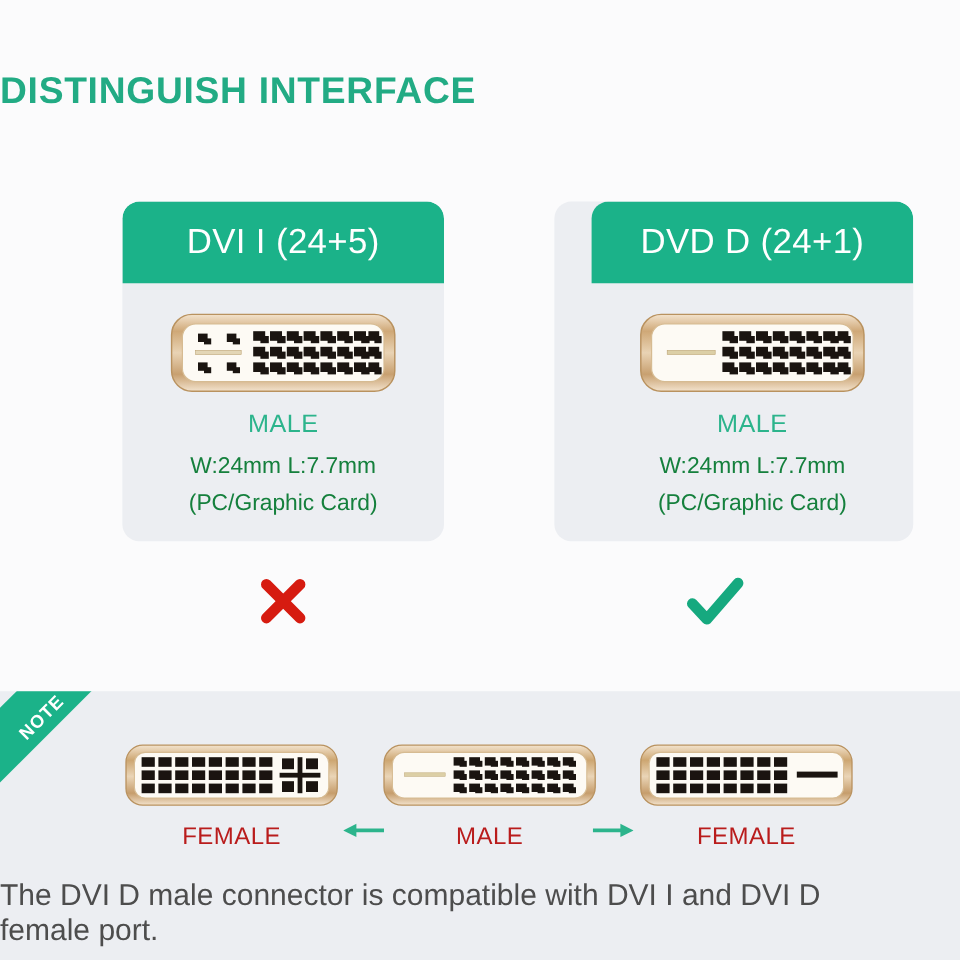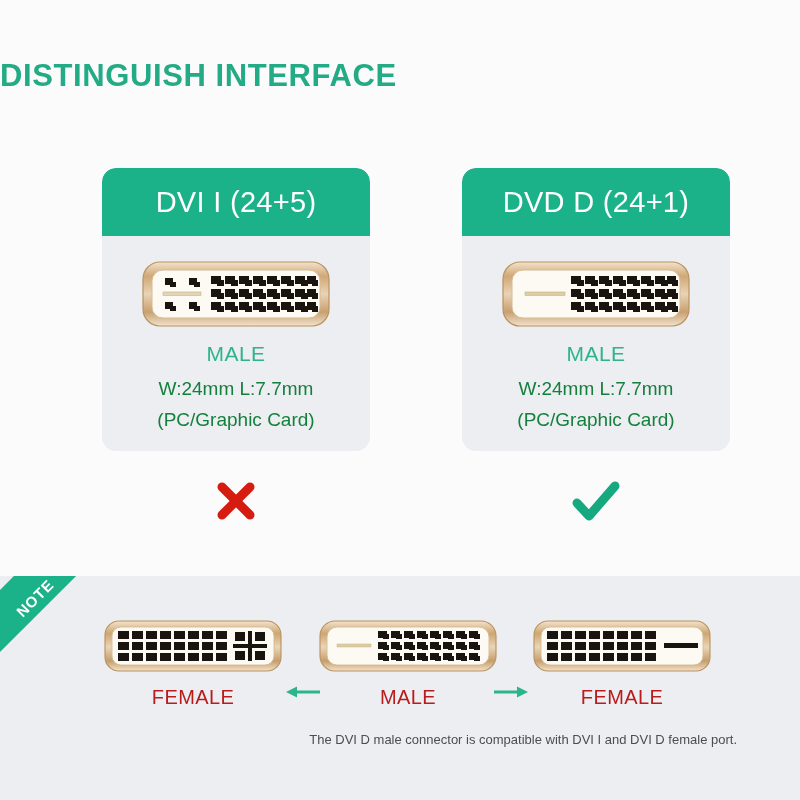--- a/index.html
+++ b/index.html
@@ -40,21 +40,21 @@
   }
   .card {
     position: absolute;
     width: 268px;
     top: 0;
     background: #eceef2;
     border-radius: 14px;
     overflow: hidden;
   }
   .card.left  { left: 86px; }
-  .card.right { left: 446px; }
+  .card.right { left: 446px; padding-left: 31px; }
 
   .card-header {
     height: 68px;
     background: #1bb289;
     border-radius: 14px 14px 0 0;
     display: flex;
     align-items: center;
     justify-content: center;
   }
   .card-header-title {
@@ -166,22 +166,22 @@
     top: 66px;
   }
   .arrow.left-arrow  { left: 286px; }
   .arrow.right-arrow { left: 494px; }
 
   .note-caption {
     position: absolute;
     top: 156px;
     left: 0;
     width: 737px;
-    text-align: right;
-    font-size: 13px;
+    text-align: left;
+    font-size: 25px;
     color: #4d4d4d;
   }
 </style>
 </head>
 <body>
 
 <div class="page-title">DISTINGUISH INTERFACE</div>
 
 <div class="compare-area">
 

